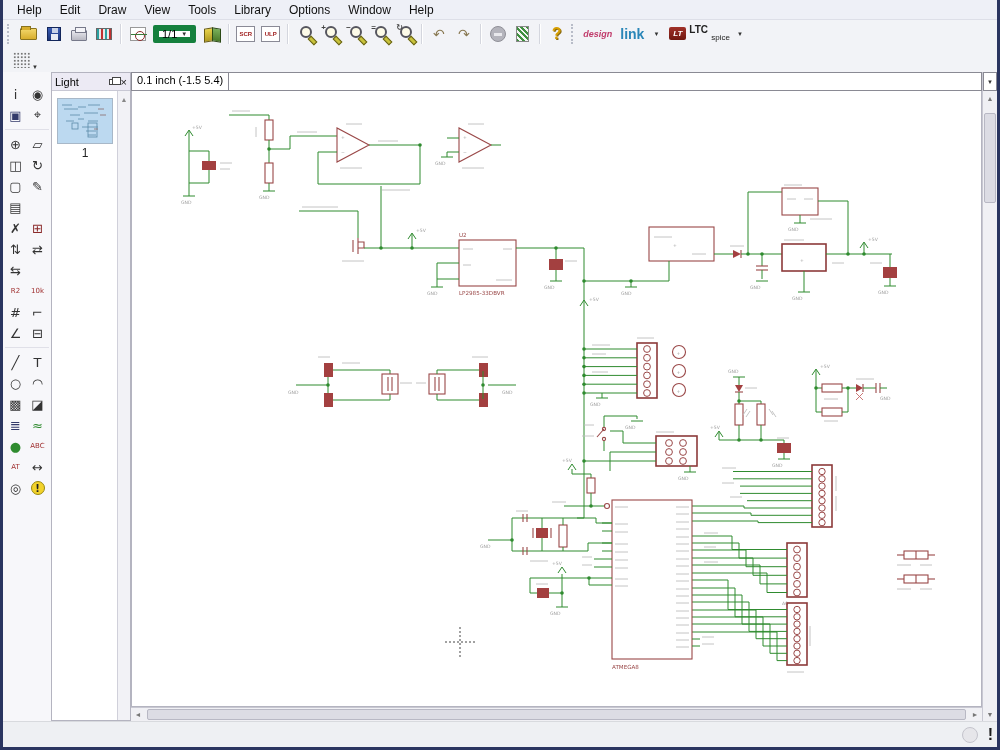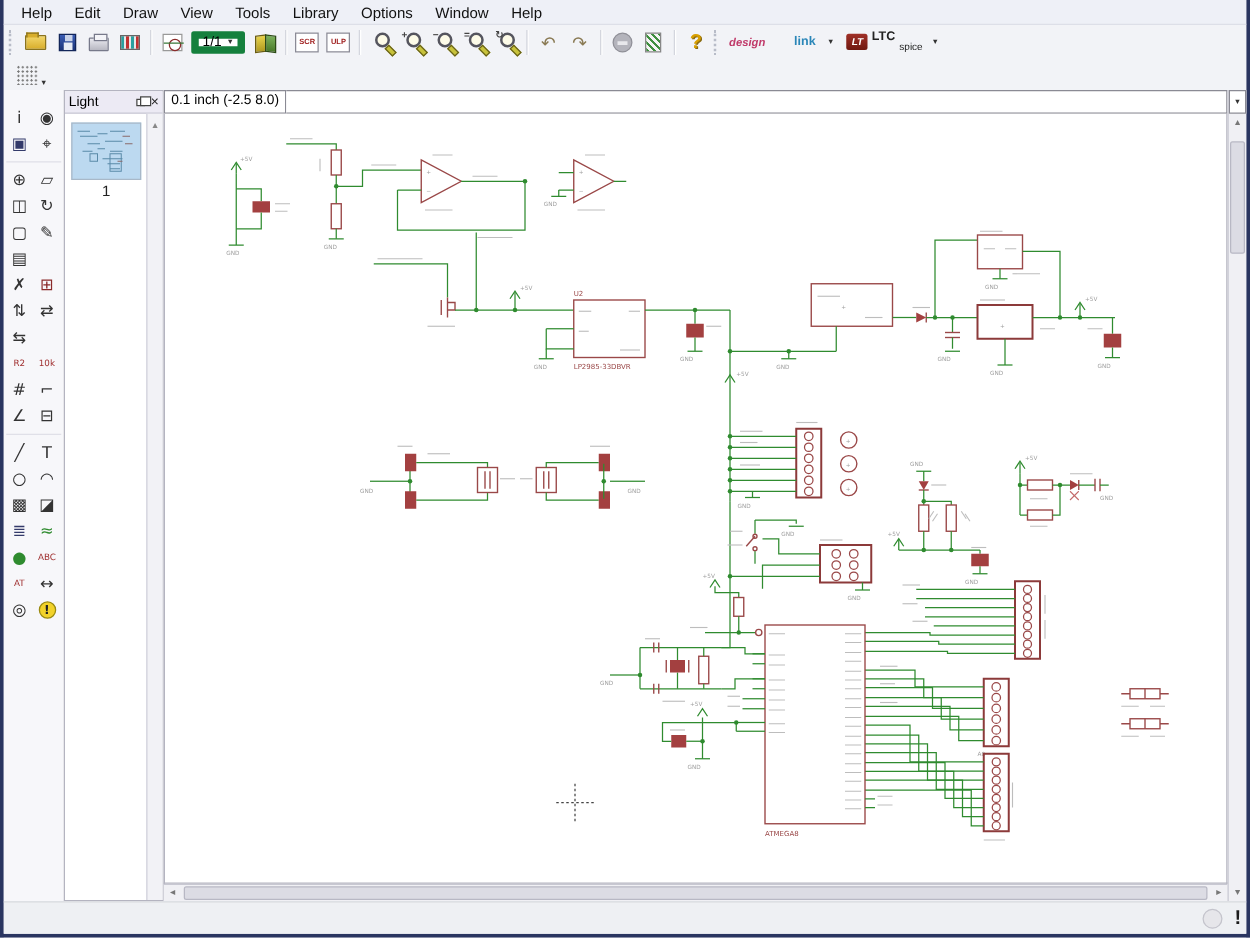--- a/index.html
+++ b/index.html
@@ -55,21 +55,21 @@
   .i-mag { width:12px; height:12px; border:2px solid #55555e; border-radius:50%; background:#fdfbe8; position:relative; margin:-3px -3px 0 0; }
   .i-mag::after { content:""; position:absolute; width:7px; height:3px; background:#c8c23a; border:1px solid #66601a; left:6px; top:10px; transform:rotate(45deg); }
   .mag-sub { position:absolute; left:3px; top:2px; font-size:8px; font-weight:bold; color:#444; line-height:8px; }
   .i-arrow { font-size:14px; color:#8a7a54; line-height:14px; }
   .i-stop { width:16px; height:16px; border-radius:50%; background:#b4b4bc; border:1px solid #909098; position:relative; }
   .i-stop::after { content:""; position:absolute; left:3px; top:6px; width:8px; height:3px; background:#e8e8ec; }
   .i-sim { width:13px; height:16px; border:1px solid #888; background:repeating-linear-gradient(45deg,#3f8f3f 0 2px,#f4f4f4 2px 4px); }
   .i-help { font-size:16px; font-weight:bold; color:#d89f00; text-shadow:1px 1px 0 #8a6a10; }
   .dl-logo { display:flex; flex-direction:row; line-height:8px; margin:0 2px; }
   .dl-top { color:#c03a6a; font-weight:bold; font-size:9px; font-style:italic; }
-  .dl-bot { color:#2a86b8; font-weight:bold; font-size:10px; margin-left:23px; }
+  .dl-bot { color:#2a86b8; font-weight:bold; font-size:14px; margin-left:8px; }
   .ltc-badge { width:17px; height:13px; background:linear-gradient(#a03028,#701810); color:#fff; font-size:8px; font-style:italic; font-weight:bold; display:flex; align-items:center; justify-content:center; border-radius:2px; margin:0 3px; }
   .ltc-text { display:flex; flex-direction:column; line-height:8px; }
   .ltc-top { font-size:10px; font-weight:bold; color:#222; }
   .ltc-bot { font-size:8px; color:#222; margin-left:22px; }
 
   
   .gridrow { height:25px; background:#f2f3f7; display:flex; align-items:center; padding-left:4px; flex:0 0 auto; }
   .i-grid { width:18px; height:16px; background-image:radial-gradient(#777 0.9px, transparent 1px); background-size:3.5px 3.5px; position:relative; margin-left:6px; }
   .i-grid::after { content:"▼"; position:absolute; right:-7px; bottom:-2px; font-size:6px; color:#333; }
 
@@ -313,21 +313,21 @@
               </g>
           </svg>
         </div>
         <div class="sheet-num">1</div>
         <div class="panel-scroll"><span>▲</span></div>
       </div>
     </div>
 
     <div class="editor-col">
       <div class="command-bar">
-        <div class="coord-box">0.1 inch (-2.5 8.0)</div>
+        <div class="coord-box">0.1 inch (-1.5 5.4)</div>
         <input class="cmd-input" value="" style="">
       </div>
 
       <div class="canvas-wrap">
         <svg class="schem" width="851" height="594" viewBox="0 0 851 594">
 
           <g>
             <polyline class="w" points="57,48 57,105"></polyline>
             <polyline class="w" points="57,40 57,48"></polyline>
               <polyline class="w" points="53,45 57,39 61,45"></polyline>

